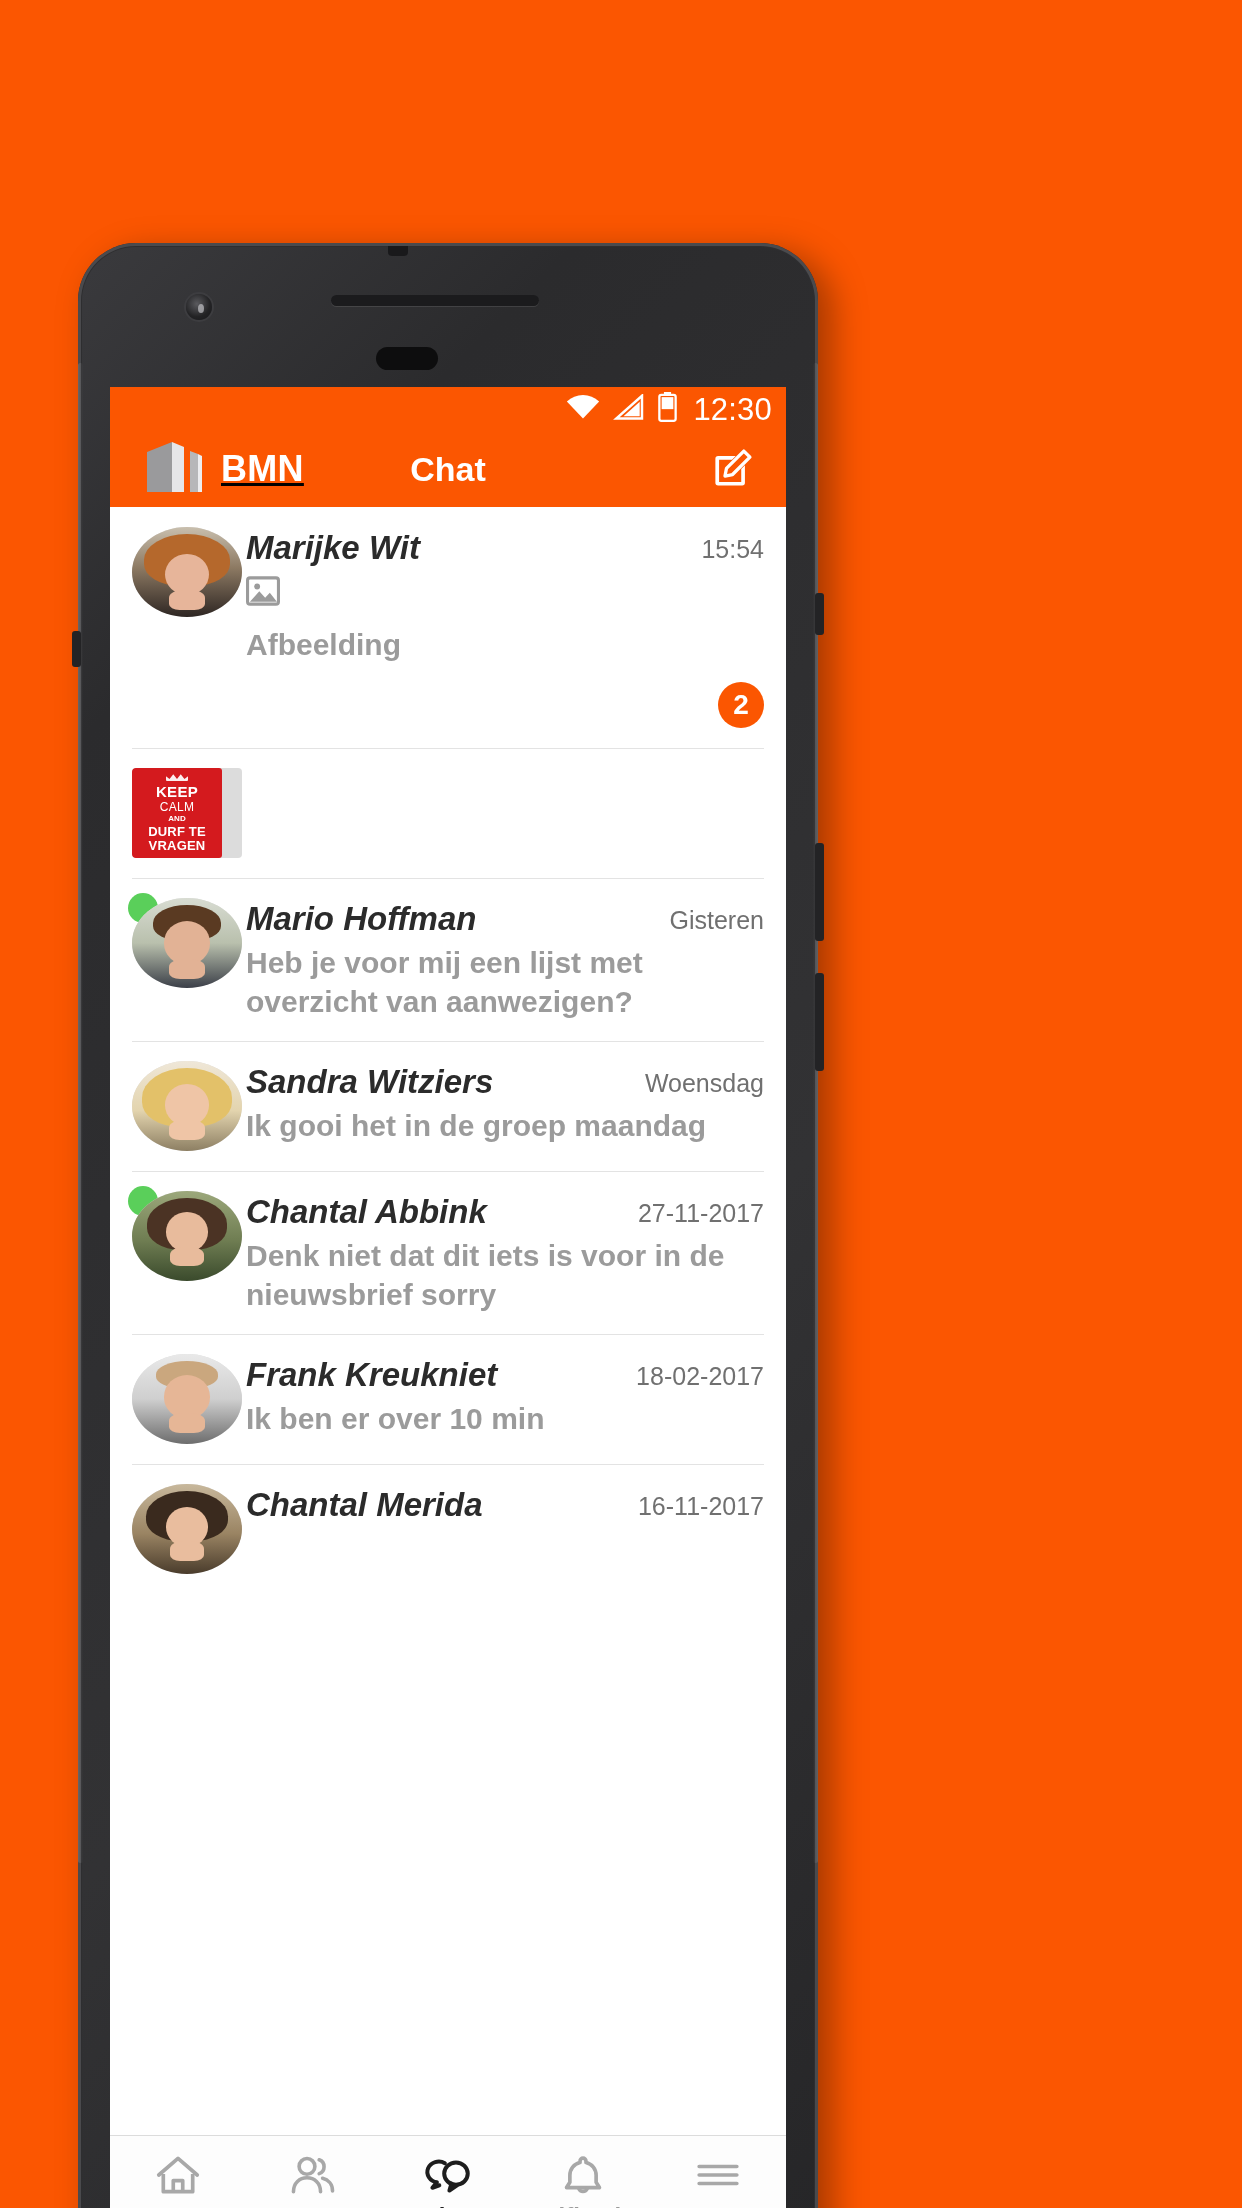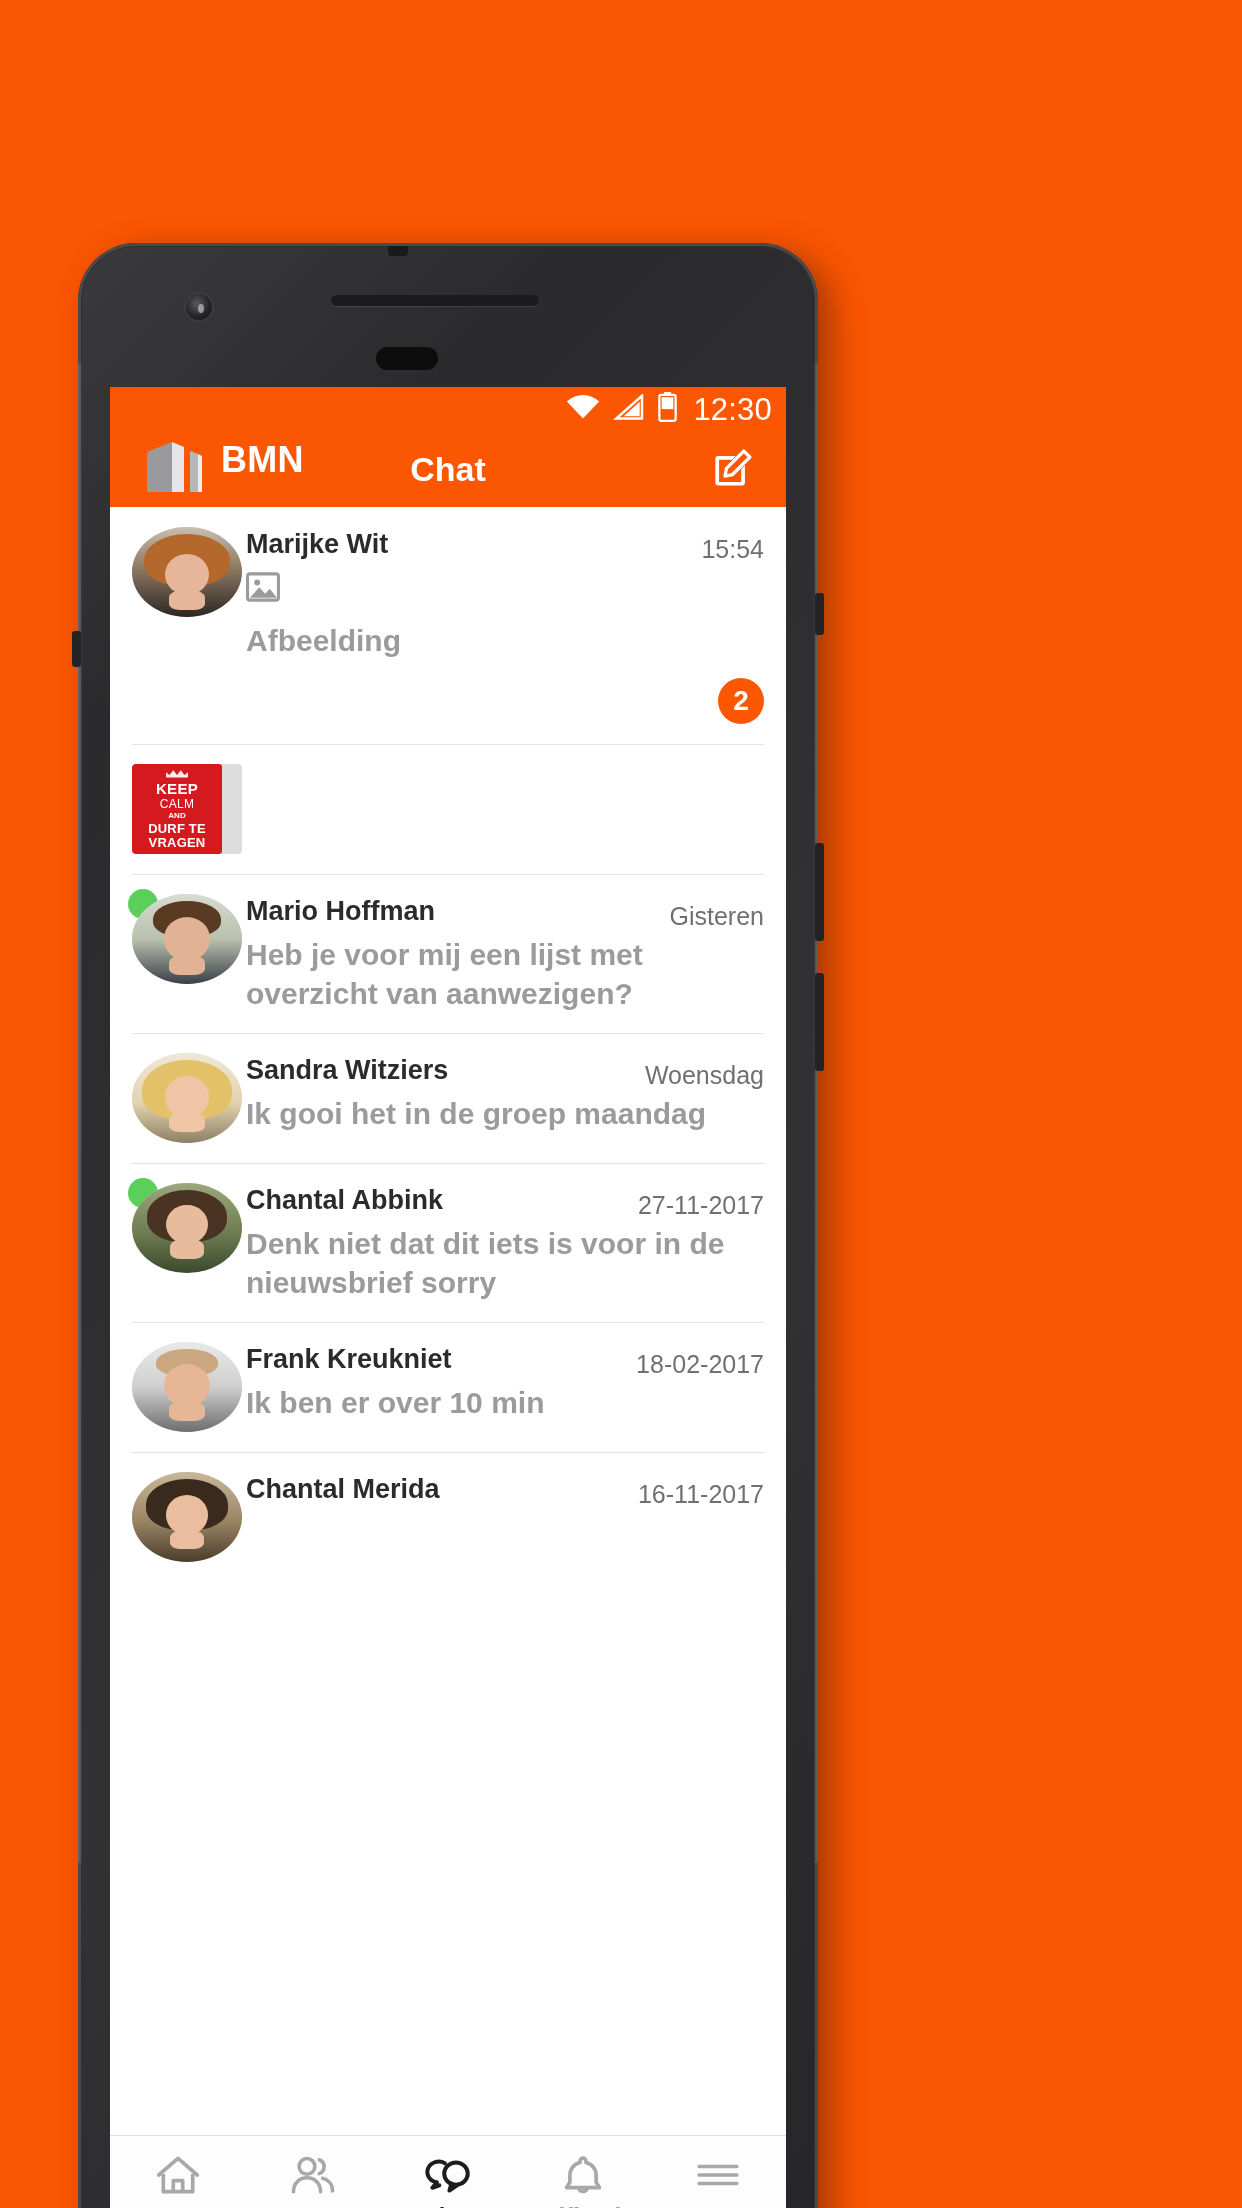--- a/index.html
+++ b/index.html
@@ -86,21 +86,21 @@
   #sb-time{
     color:#fff; font-size:31px; font-weight:400; letter-spacing:.2px;
     line-height:1; margin-left:3px;
   }
 
   
   #appbar{
     height:76px; background:#FB5601;
     display:flex; align-items:center; position:relative;
   }
-  #brand-wrap{ display:flex; margin-left:34px; gap:17px; }
+  #brand-wrap{ display:flex; align-items:center; margin-left:34px; gap:17px;text-decoration:underline; }
   #brand-name{
     color:#ffffff; font-size:36px; font-weight:700; letter-spacing:.3px;
   }
   #appbar-title{
     position:absolute; left:0; right:0; text-align:center;
     color:#ffffff; font-size:34px; font-weight:700; pointer-events:none;
   }
   #compose-btn{
     position:absolute; right:28px; top:50%; transform:translateY(-50%);
     width:52px; height:52px; display:flex; align-items:center; justify-content:center;
@@ -130,22 +130,22 @@
   }
   .avatar.square{ border-radius:4px; }
   .online-dot{
     position:absolute; left:-4px; top:-5px;
     width:30px; height:30px; border-radius:50%;
     background:#5ACF5A;
   }
   .row-body{ flex:1; min-width:0; padding-top:2px; }
   .row-top{ display:flex; align-items:flex-start; }
   .chat-name{
-    font-size:27px; font-weight:700; color:#2b2b2b; line-height:1.18;
-    flex:1; white-space:nowrap; overflow:hidden; text-overflow:ellipsis;
+    font-size:33px; font-weight:700; color:#2b2b2b; line-height:1.18;
+    flex:1; white-space:nowrap; overflow:hidden; text-overflow:ellipsis;font-style:italic;
   }
   .chat-time{
     font-size:25px; color:#707070; margin-left:12px;
     white-space:nowrap; padding-top:6px; font-weight:400;
   }
   .chat-preview{
     font-size:30px; color:#9b9b9b; line-height:1.30; margin-top:4px;
     font-weight:600;
     display:flex; align-items:flex-start; gap:10px;flex-direction:column;
   }

